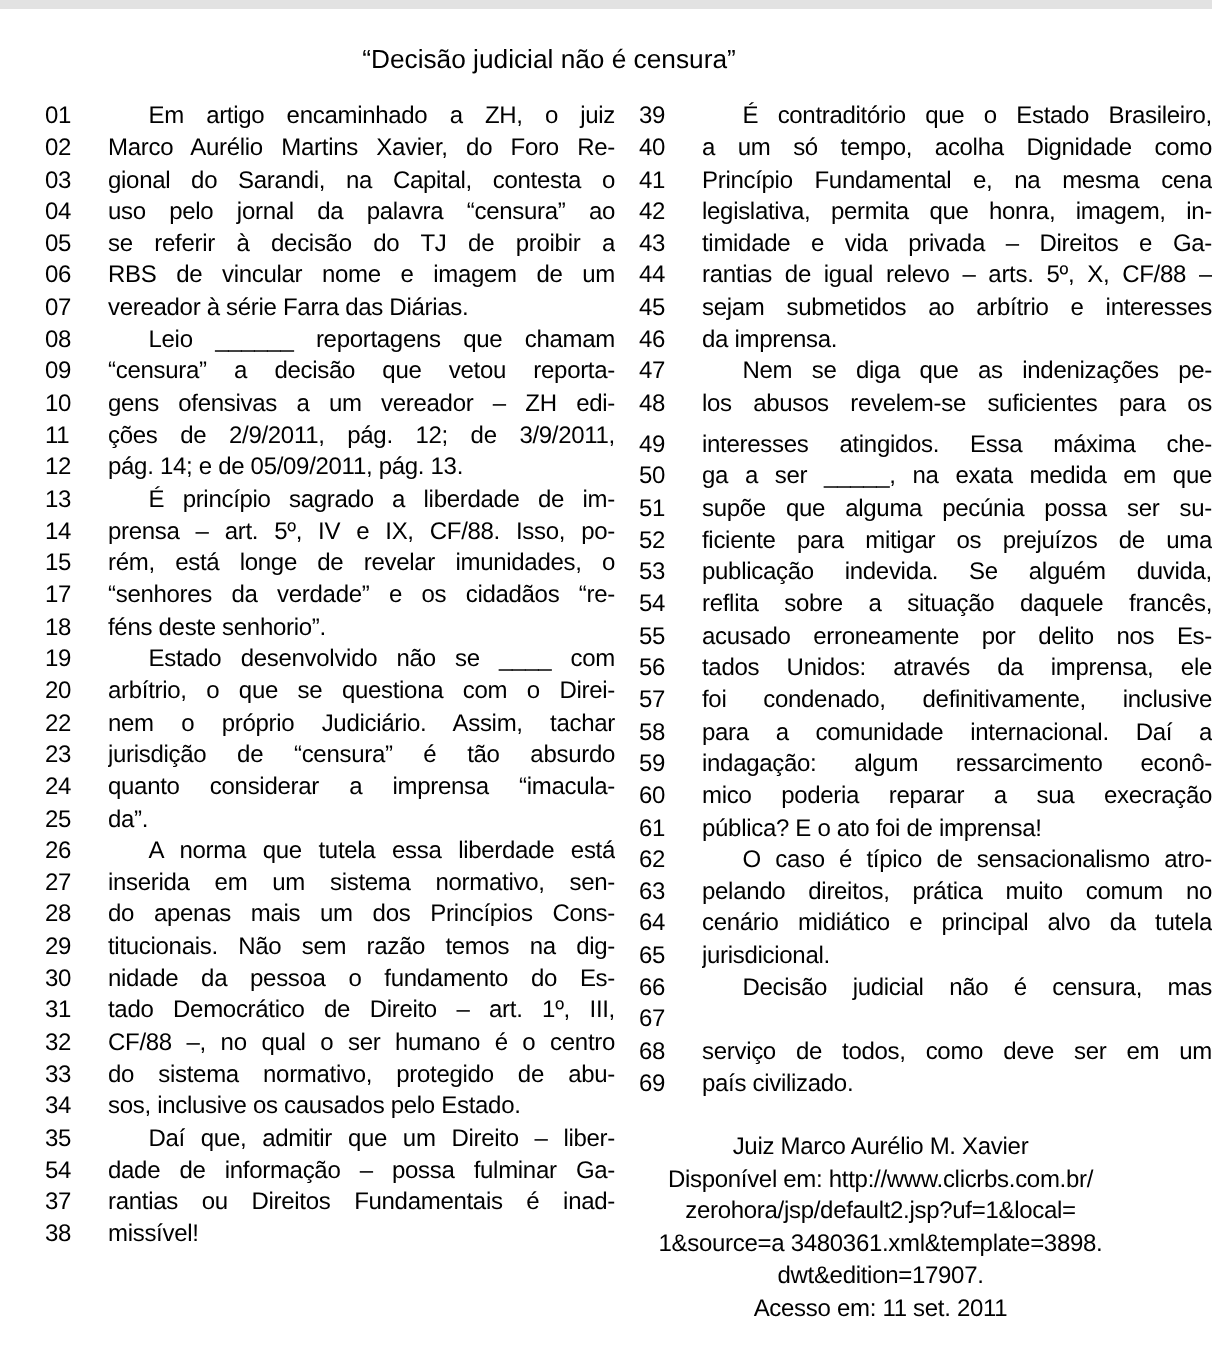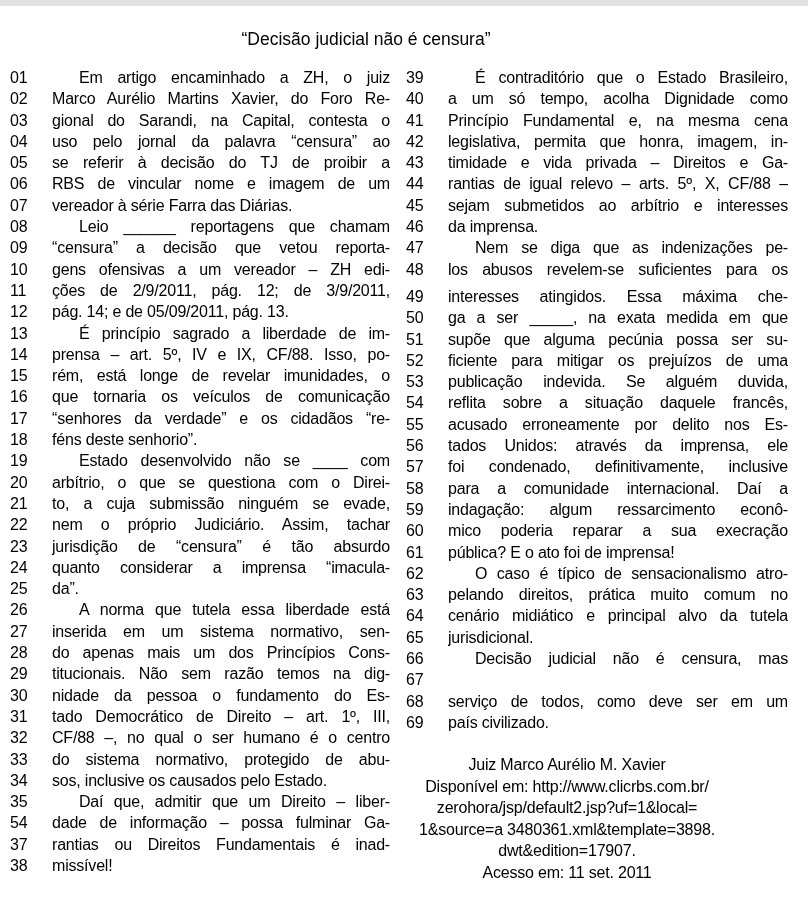--- a/index.html
+++ b/index.html
@@ -7,21 +7,21 @@
     width:808px;height:908px;overflow:hidden;
     background:#ffffff;color:#000;
     font-family:"Liberation Sans","DejaVu Sans",sans-serif;
   }
   .scan-edge{height:6px;background:#e2e2e2}
   .doc-title{
     margin:22px 0 17px;text-align:center;
     font-size:17.5px;line-height:22px;
     position:relative;left:-38px;
   }
-  .columns{display:flex;padding-left:10px}
+  .columns{display:flex;padding-left:30px}
   .col{width:380px;flex:none}
   .col.right{width:382px;margin-left:16px}
   .line{display:flex;height:21.3px;line-height:21.3px;font-size:16px;letter-spacing:-0.2px}
   .num{flex:none;width:26px}
   .line-text{
     flex:1;margin-left:16px;display:block;
     text-align:justify;text-align-last:justify;
     overflow:hidden;white-space:normal;
   }
   .line.end .line-text{text-align-last:left}
@@ -98,42 +98,34 @@
           </div>
           <div class="line">
             <span class="num">14</span>
             <span class="line-text">prensa – art. 5º, IV e IX, CF/88. Isso, po-</span>
           </div>
           <div class="line">
             <span class="num">15</span>
             <span class="line-text">rém, está longe de revelar imunidades, o</span>
           </div>
           <div class="line">
-            <span class="num">16</span>
-            <span class="line-text">que tornaria os veículos de comunicação</span>
-          </div>
-          <div class="line">
             <span class="num">17</span>
             <span class="line-text">“senhores da verdade” e os cidadãos “re-</span>
           </div>
           <div class="line end">
             <span class="num">18</span>
             <span class="line-text">féns deste senhorio”.</span>
           </div>
           <div class="line indent">
             <span class="num">19</span>
             <span class="line-text">Estado desenvolvido não se ____ com</span>
           </div>
           <div class="line">
             <span class="num">20</span>
             <span class="line-text">arbítrio, o que se questiona com o Direi-</span>
-          </div>
-          <div class="line">
-            <span class="num">21</span>
-            <span class="line-text">to, a cuja submissão ninguém se evade,</span>
           </div>
           <div class="line">
             <span class="num">22</span>
             <span class="line-text">nem o próprio Judiciário. Assim, tachar</span>
           </div>
           <div class="line">
             <span class="num">23</span>
             <span class="line-text">jurisdição de “censura” é tão absurdo</span>
           </div>
           <div class="line">

